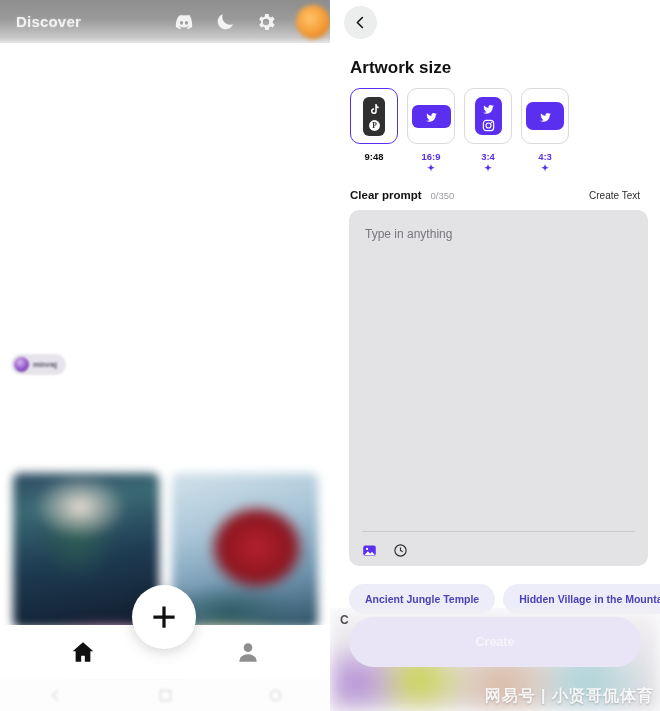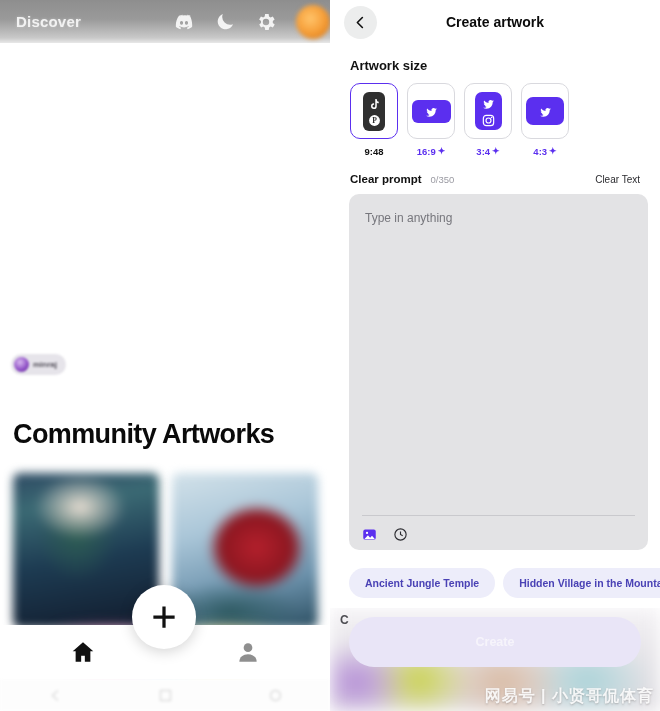--- a/index.html
+++ b/index.html
@@ -144,38 +144,38 @@
   }
   .back-btn svg { width: 15px; height: 15px; fill: none; stroke: #111; stroke-width: 2.6;
     stroke-linecap: round; stroke-linejoin: round; }
   .rp-title {
     position: absolute; left: 0; right: 0; text-align: center;
     font-size: 14px; font-weight: bold; color: #0b0b0b; pointer-events: none;
   }
 
   .section-label {
     margin: 14px 0 0 20px;
-    font-size: 13px; font-weight: bold; color: #111;
+    font-size: 17px; font-weight: bold; color: #111;
   }
 
   .size-row {
     display: flex; gap: 9px; margin: 10px 0 0 20px;
   }
   .size-opt { width: 48px; display: flex; flex-direction: column; align-items: center; cursor: pointer; }
   .size-card {
     width: 48px; height: 56px; border-radius: 10px;
     border: 1.6px solid #d9d9de; background: #fff;
     display: flex; align-items: center; justify-content: center;
   }
   .size-card.selected { border-color: #5b2fef; border-width: 1.8px; }
   .size-label {
     margin-top: 7px; font-size: 9.5px; font-weight: bold; color: #111;
     display: flex; align-items: center; gap: 2px; white-space: nowrap;
   }
-  .size-label.pro { color: #5b2fef; }
+  .size-label.pro { color: #5b2fef; flex-direction: column; }
   .spark { font-size: 9px; line-height: 1; }
 
   
   .ar-shape { display: flex; align-items: center; justify-content: center; gap: 3px; }
   .ar-shape.dark { background: #303030; }
   .ar-shape.purple { background: #5b2fef; }
   .ar-9-16  { width: 22px; height: 39px; border-radius: 6px; flex-direction: column; }
   .ar-1-1   { width: 33px; height: 33px; border-radius: 8px; }
   .ar-16-9  { width: 39px; height: 23px; border-radius: 6px; }
   .ar-3-4   { width: 27px; height: 38px; border-radius: 7px; flex-direction: column; }
@@ -288,21 +288,20 @@
         </span>
         <span class="top-avatar"></span>
       </div>
     </div>
 
     <div class="user-pill">
       <span class="user-pill-avatar"></span>
       <span class="user-pill-name">minraj</span>
     </div>
 
-    <div class="community-heading">Community Artworks</div>
 
     <div class="art-grid">
       <div class="art-card a"></div>
       <div class="art-card b"></div>
     </div>
 
     <div class="nav-glow"></div>
     <div class="bottom-nav">
       <div class="nav-item">
         <span class="nav-icon home">
@@ -347,21 +346,20 @@
   </div>
 
   <div class="right-panel">
 
     <div class="rp-header">
       <div class="back-btn">
         <svg viewBox="0 0 24 24">
             <polyline points="15,4 7,12 15,20"></polyline>
           </svg>
       </div>
-      <div class="rp-title">Create artwork</div>
     </div>
 
     <div class="section-label">Artwork size</div>
 
     <div class="size-row">
 
       <div class="size-opt">
         <div class="size-card selected">
           <div class="ar-shape ar-9-16 dark">
             <span class="mini">
@@ -435,21 +433,21 @@
         <div class="size-label pro">
           <span>4:3</span>
           <span class="spark">✦</span>
         </div>
       </div>
     </div>
 
     <div class="prompt-head">
       <span class="prompt-title">Clear prompt</span>
       <span class="prompt-count">0/350</span>
-      <span class="clear-text">Clear Text</span>
+      <span class="clear-text">Create Text</span>
     </div>
 
     <div class="prompt-box">
       <div class="prompt-placeholder">Type in anything</div>
       <div class="prompt-divider"></div>
       <div class="prompt-tools">
         <span class="tool-icon img">
           <svg viewBox="0 0 24 24">
               <rect x="2" y="4" width="20" height="16" rx="3"></rect>
               <circle cx="8" cy="9.5" r="1.8" fill="#fff"></circle>

